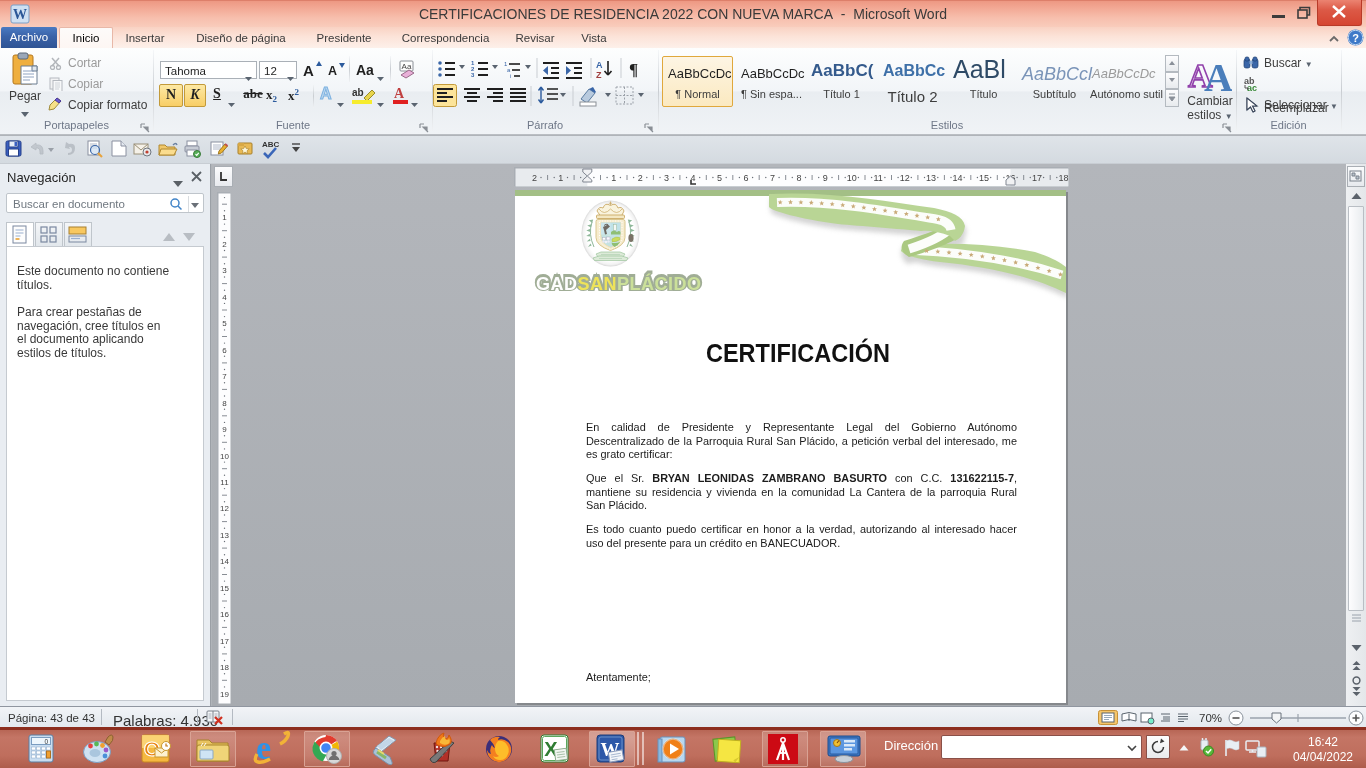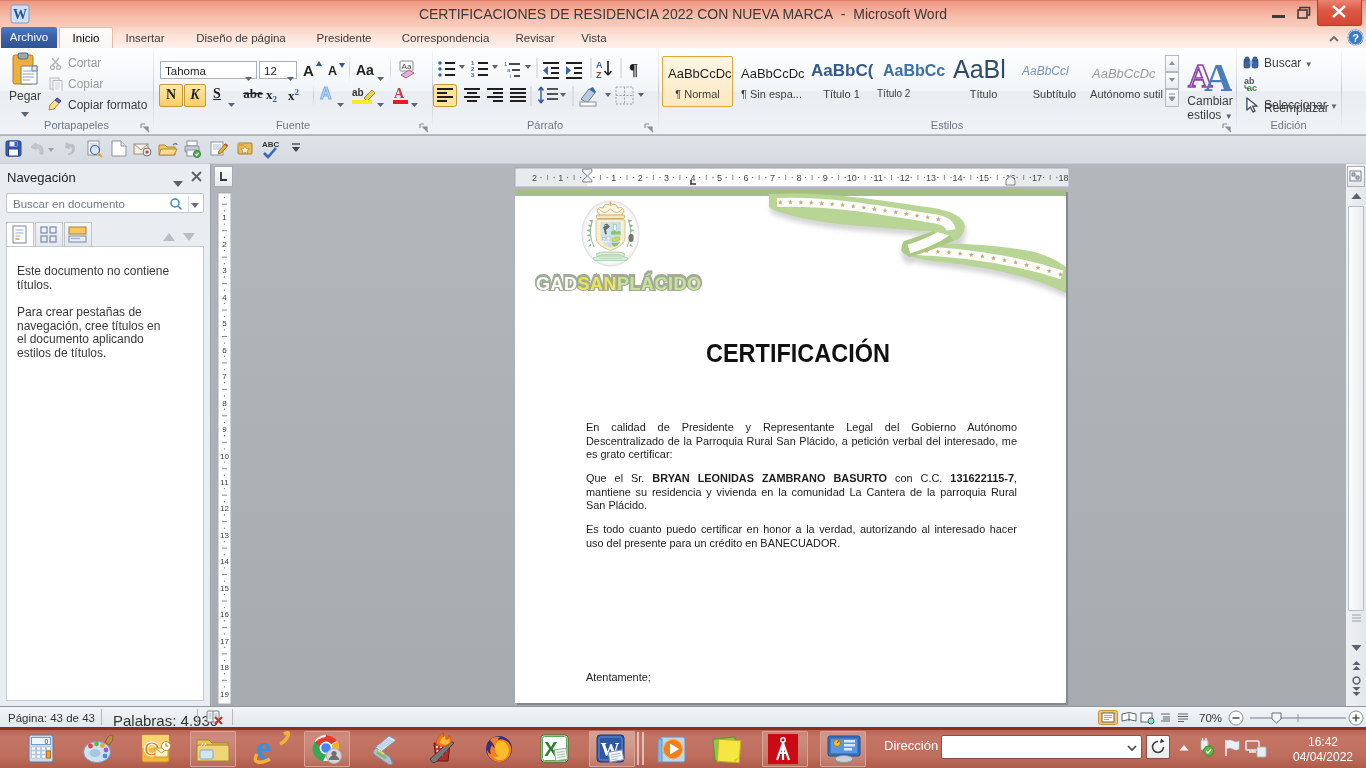--- a/index.html
+++ b/index.html
@@ -290,24 +290,24 @@
 
   <div class="abs" id="styles-gallery" style="left:660px;top:55px;width:520px;height:55px;font-family:'Liberation Sans';">
     <div class="abs" style="left:2px;top:1px;width:71px;height:51px;background:linear-gradient(#fdf5e4,#fbe9c0);border:1px solid #e0a83c;border-radius:2px;"></div>
     <div class="abs" style="left:8px;top:11px;font-size:13px;color:#1f1f1f;">AaBbCcDc</div>
     <div class="abs" style="left:2px;top:33px;width:71px;text-align:center;font-size:11px;color:#3d3d3d;">¶ Normal</div>
     <div class="abs" style="left:81px;top:11px;font-size:13px;color:#1f1f1f;">AaBbCcDc</div>
     <div class="abs" style="left:76px;top:33px;width:71px;text-align:center;font-size:11px;color:#3d3d3d;">¶ Sin espa...</div>
     <div class="abs" style="left:151px;top:6px;font-size:17px;font-weight:bold;color:#345a8c;">AaBbC(</div>
     <div class="abs" style="left:146px;top:33px;width:71px;text-align:center;font-size:11px;color:#3d3d3d;">Título 1</div>
     <div class="abs" style="left:223px;top:7px;font-size:16px;font-weight:bold;color:#3e70a8;">AaBbCc</div>
-    <div class="abs" style="left:217px;top:33px;width:71px;font-size:10px;color:#3d3d3d;">Título 2</div>
+    <div class="abs" style="left:217px;top:33px;width:71px;text-align:center;font-size:15px;color:#3d3d3d;">Título 2</div>
     <div class="abs" style="left:293px;top:0px;font-size:25px;color:#2e4a66;font-family:'Liberation Sans';font-weight:500;">AaBl</div>
     <div class="abs" style="left:288px;top:33px;width:71px;text-align:center;font-size:11px;color:#3d3d3d;">Título</div>
-    <div class="abs" style="left:362px;top:9px;font-size:12px;font-style:italic;color:#7a94b8;">AaBbCcl</div>
+    <div class="abs" style="left:362px;top:9px;font-size:18px;font-style:italic;color:#7a94b8;">AaBbCcl</div>
     <div class="abs" style="left:359px;top:33px;width:71px;text-align:center;font-size:11px;color:#3d3d3d;">Subtítulo</div>
     <div class="abs" style="left:432px;top:11px;font-size:13px;font-style:italic;color:#9a9a9a;">AaBbCcDc</div>
     <div class="abs" style="left:429px;top:33px;width:75px;text-align:center;font-size:11px;color:#3d3d3d;">Autónomo sutil</div>
     <div class="abs" style="left:505px;top:0;width:14px;height:53px;">
       <div class="abs" style="left:0;top:0;width:14px;height:17px;background:linear-gradient(#fdfdfe,#e8ebee);border:1px solid #b4bac0;"><svg width="12" height="15">
             <path d="M3 9 l3 -4 3 4 z" fill="#8a9099"></path>
           </svg></div>
       <div class="abs" style="left:0;top:17px;width:14px;height:17px;background:linear-gradient(#fdfdfe,#e8ebee);border:1px solid #b4bac0;"><svg width="12" height="15">
             <path d="M3 5 l3 4 3 -4 z" fill="#8a9099"></path>
           </svg></div>

